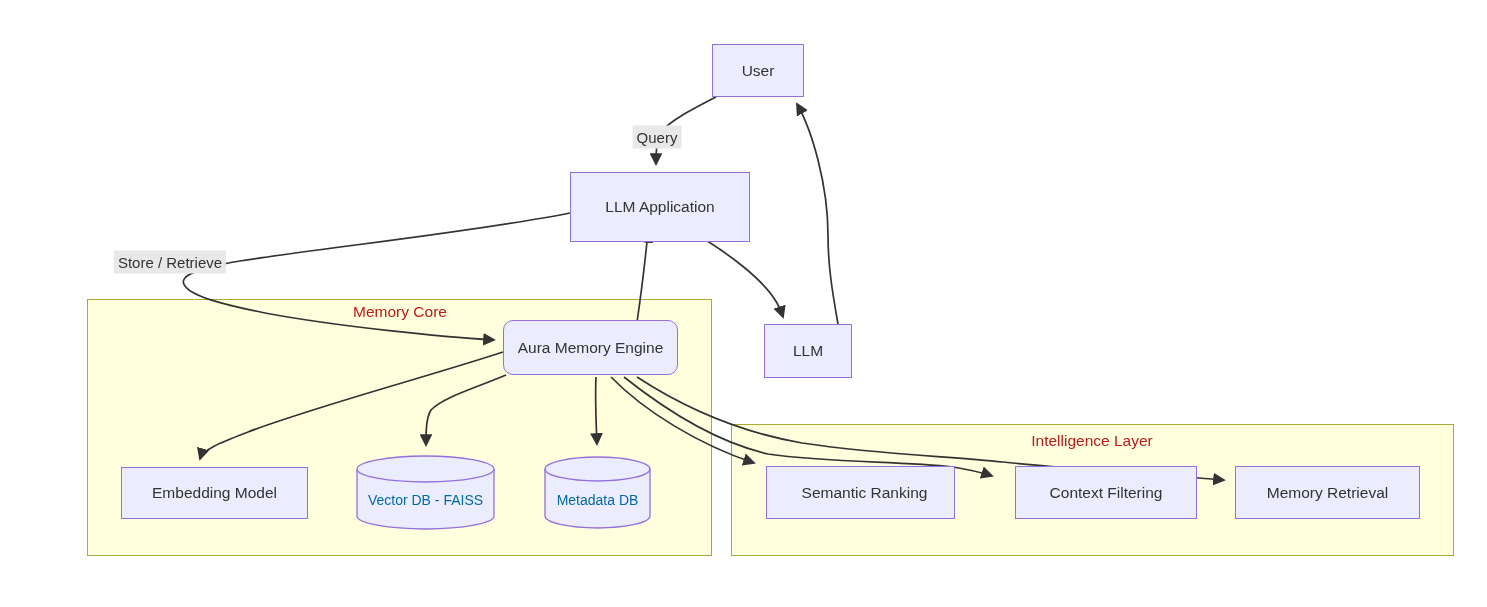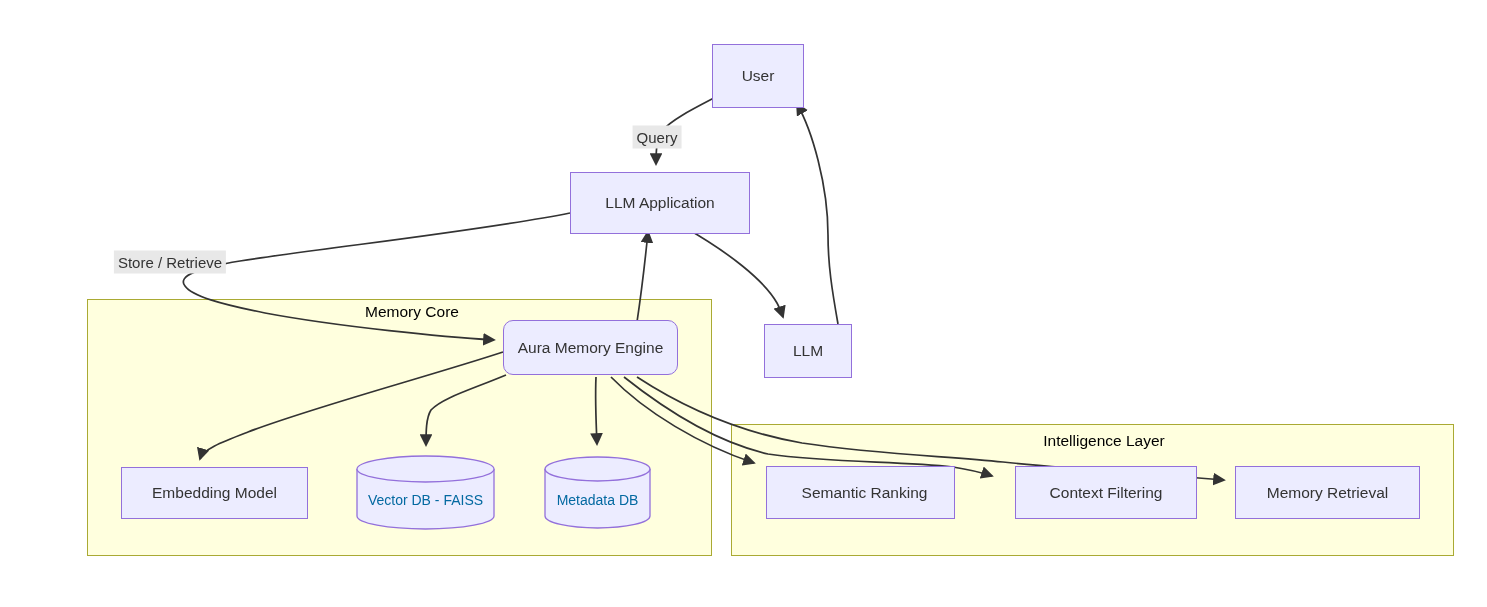--- a/index.html
+++ b/index.html
@@ -8,22 +8,22 @@
     font-family:"Liberation Sans","DejaVu Sans",sans-serif;color:#333;
     overflow:hidden;
   }
   .layer{position:absolute;left:0;top:0;}
   
   .cluster{
     position:absolute;background:#ffffde;border:1.2px solid #aaaa33;
     z-index:1;box-sizing:border-box;
   }
   .cluster-label{
-    position:absolute;z-index:1;font-size:15.5px;color:#000000;
-    text-align:center;white-space:nowrap;transform:translateX(-50%);margin-left:12px;
+    position:absolute;z-index:1;font-size:15.5px;color:#b91c1c;
+    text-align:center;white-space:nowrap;transform:translateX(-50%);
   }
   svg.edges{z-index:2;}
   svg.shapes{z-index:3;pointer-events:none;}
   
   .node{
     position:absolute;z-index:3;background:#ececff;border:1.3px solid #9370db;
     box-sizing:border-box;display:flex;align-items:center;justify-content:center;
     font-size:15.5px;color:#333;white-space:nowrap;
   }
   .node.rounded{border-radius:10px;}
@@ -86,23 +86,23 @@
         <path d="M357,469 L357,516 A68.5,13 0 0 0 494,516 L494,469"></path>
         <ellipse cx="425.5" cy="469" rx="68.5" ry="13"></ellipse>
       </g>
       <g>
         <path d="M545,469 L545,516 A52.5,12 0 0 0 650,516 L650,469"></path>
         <ellipse cx="597.5" cy="469" rx="52.5" ry="12"></ellipse>
       </g>
     </g>
   </svg>
 
-  <div class="node" style="left:712px;top:44px;width:92px;height:64px;">User</div>
+  <div class="node" style="left:712px;top:44px;width:92px;height:53px;">User</div>
 
-  <div class="node" style="left:570px;top:172px;width:180px;height:62px;">LLM Application</div>
+  <div class="node" style="left:570px;top:172px;width:180px;height:70px;">LLM Application</div>
 
   <div class="node" style="left:764px;top:324px;width:88px;height:54px;">LLM</div>
 
   <div class="node rounded" style="left:503px;top:320px;width:175px;height:55px;">Aura Memory Engine</div>
 
   <div class="node" style="left:121px;top:467px;width:187px;height:52px;">Embedding Model</div>
 
   <div class="node" style="left:766px;top:466px;width:189px;height:53px;padding-left:8px;">Semantic Ranking</div>
 
   <div class="node" style="left:1003px;top:466px;width:182px;height:53px;margin-left:12px;">Context Filtering</div>

